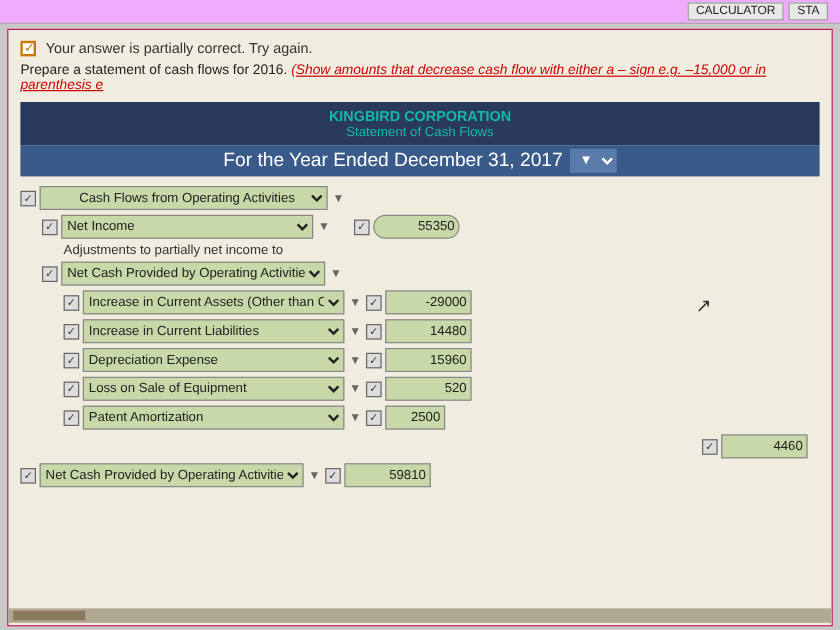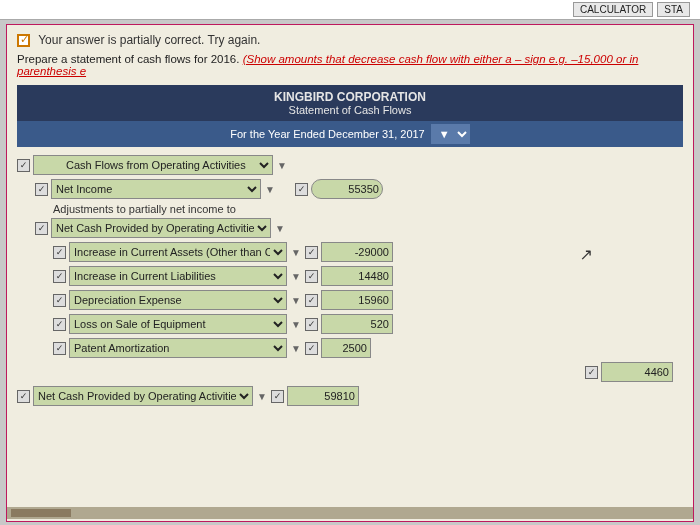--- a/index.html
+++ b/index.html
@@ -6,21 +6,21 @@
     body {
       font-family: Arial, sans-serif;
       font-size: 12px;
       background: #c8c8c8;
       width: 700px;
       height: 525px;
       overflow: hidden;
       position: relative;
     }
     .top-bar {
-      background: #ffffff;
+      background: #f0abfc;
       height: 20px;
       display: flex;
       align-items: center;
       justify-content: flex-end;
       padding-right: 10px;
       border-bottom: 1px solid #aaa;
       padding-left: 40px;
     }
     .top-bar-btn {
       background: #e8e8e8;
@@ -50,21 +50,21 @@
       color: #222;
       margin-bottom: 8px;
     }
     .instruction .underline {
       text-decoration: underline;
       font-style: italic;
       color: #cc0000;
     }
     .corp-header {
       background: #2a3a5c;
-      color: #e5e5e5;
+      color: #14b8a6;
       text-align: center;
       padding: 5px 8px;
       font-size: 12px;
       font-weight: bold;
       margin-bottom: 0;
     }
     .corp-header .sub {
       font-size: 11px;
       font-weight: normal;
     }
@@ -78,21 +78,21 @@
     }
     .date-row select, .date-row input {
       background: #5a7aaa;
       color: white;
       border: none;
       font-size: 11px;
       padding: 1px 4px;
     }
     .date-label {
       color: white;
-      font-size: 11px;
+      font-size: 16px;
       margin-right: 6px;
     }
     .row-item {
       display: flex;
       align-items: center;
       margin-bottom: 4px;
       position: relative;
     }
     .indent-1 { padding-left: 18px; }
     .indent-2 { padding-left: 36px; }

